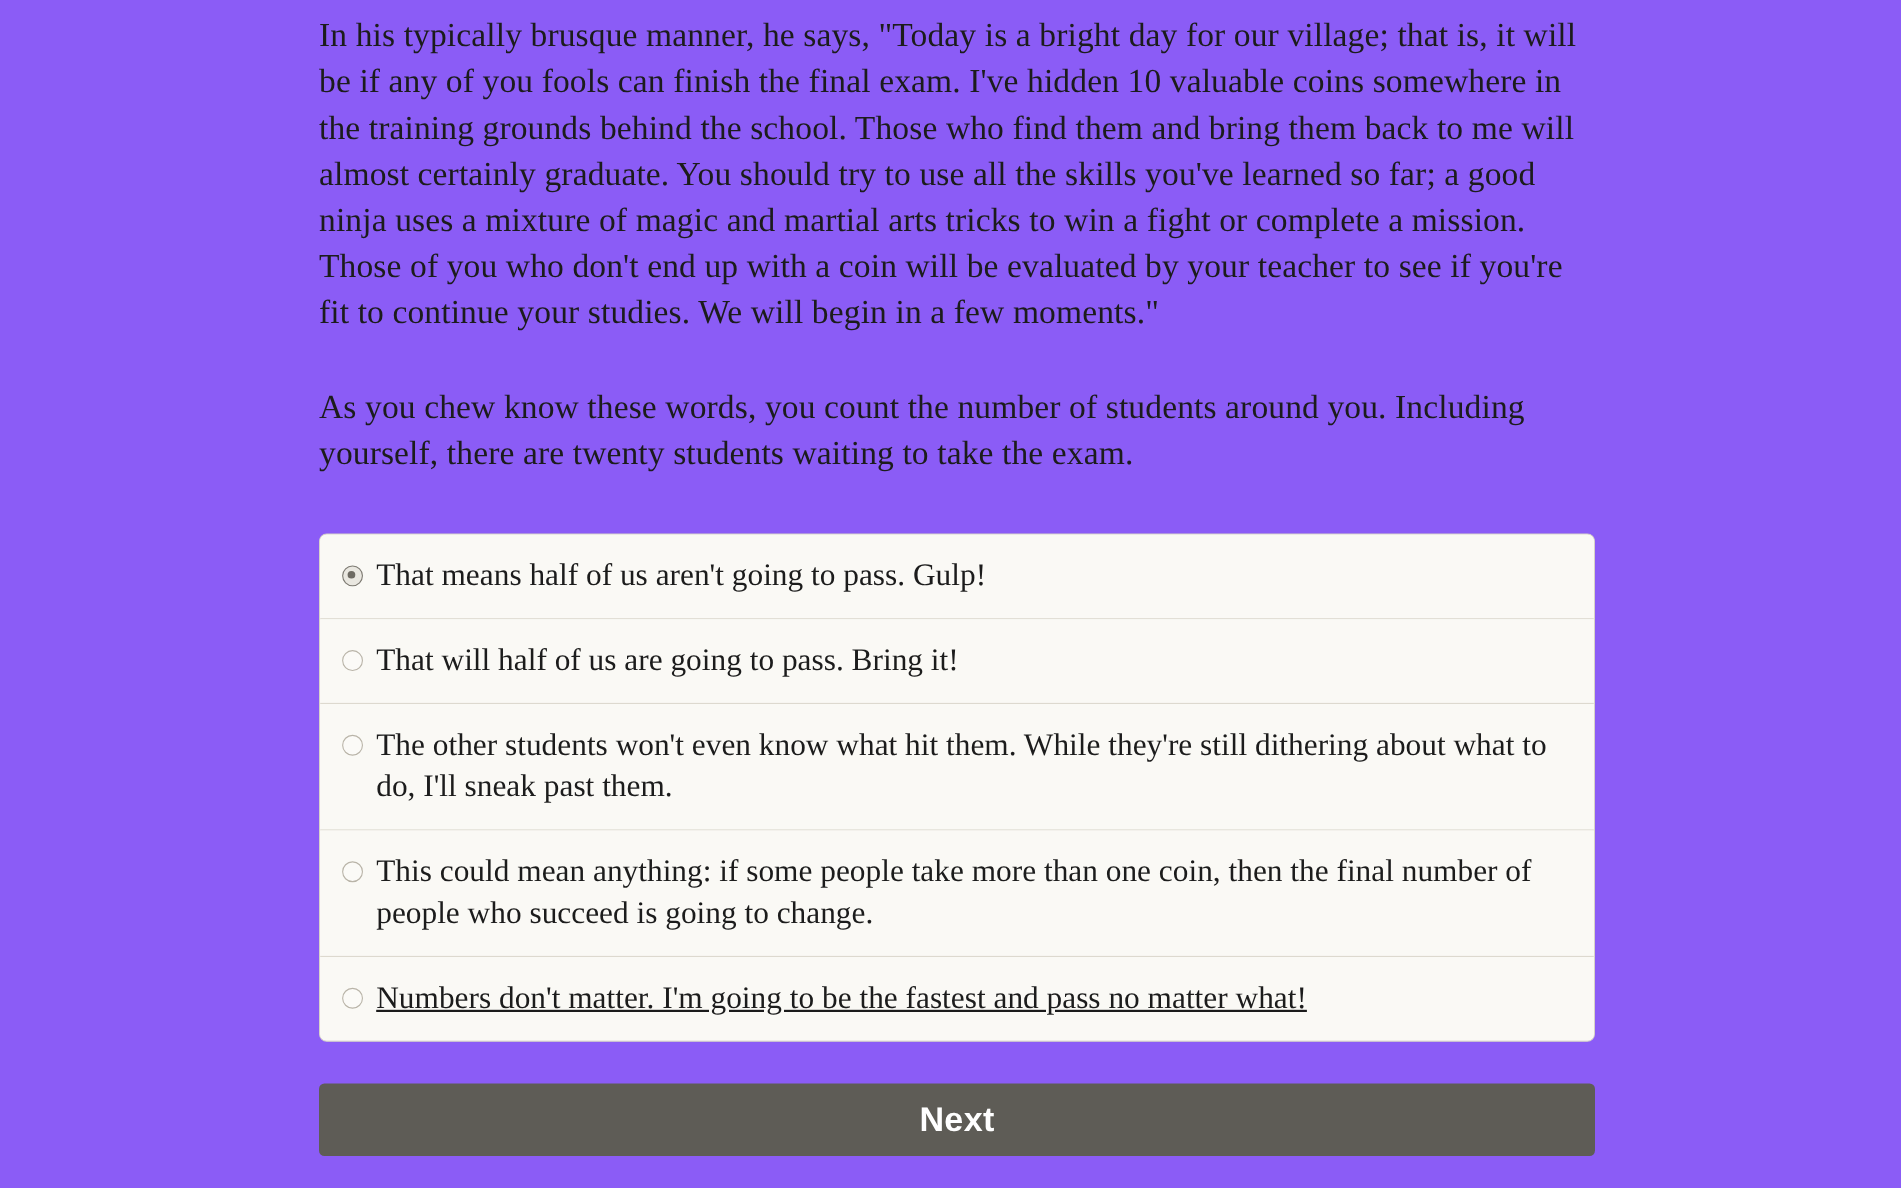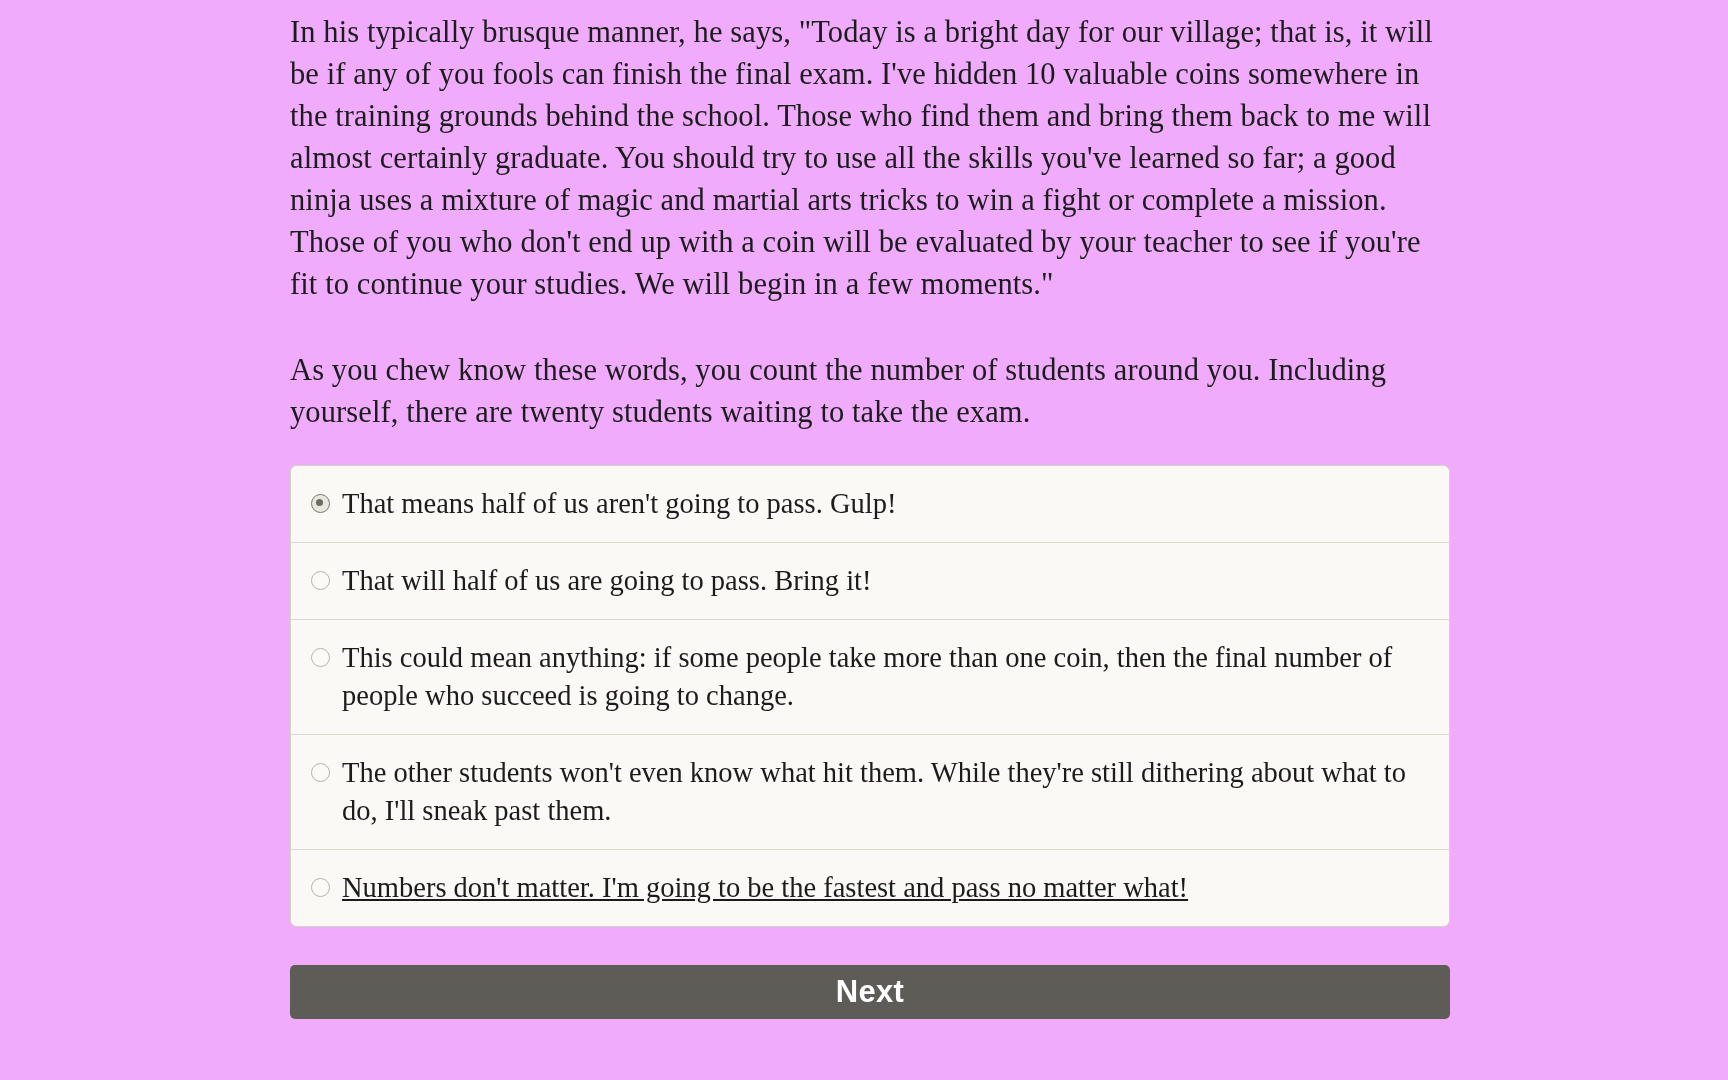--- a/index.html
+++ b/index.html
@@ -11,41 +11,41 @@
     overflow: hidden;
   }
   body {
     font-family: "Liberation Serif", "DejaVu Serif", serif;
     color: #1b1b1b;
   }
   .page {
     width: 1728px;
     height: 1080px;
     box-sizing: border-box;
-    background: #f0abfc;
+    background: #8b5cf6;
     position: relative;
   }
   .content {
     position: absolute;
     left: 290px;
     top: 0;
     width: 1160px;
   }
   .story-paragraph {
     font-size: 30.5px;
     line-height: 1.375;
     letter-spacing: 0.1px;
     margin: 0 0 0 0;
     color: #1c1c1c;
   }
   .p1 { padding-top: 12px; }
   .p2 { padding-top: 44px; }
 
   .choices {
-    margin-top: 32px;
+    margin-top: 52px;
     border: 1px solid #d6d2c8;
     border-radius: 7px;
     background: #faf9f5;
     overflow: hidden;
   }
   .choice {
     display: flex;
     align-items: flex-start;
     padding: 19px 22px 19px 20px;
     border-bottom: 1px solid #ddd9cf;
@@ -80,21 +80,21 @@
     background: #6e6b63;
   }
   .choice-label {
     font-size: 28.5px;
     line-height: 1.33;
     color: #1c1c1c;
   }
 
   .next-button {
     margin-top: 38px;
-    height: 54px;
+    height: 66px;
     background: #5e5c56;
     border: none;
     border-radius: 5px;
     width: 100%;
     color: #ffffff;
     font-family: "Liberation Sans", sans-serif;
     font-weight: bold;
     font-size: 31px;
     letter-spacing: 0.3px;
     cursor: pointer;
@@ -119,26 +119,26 @@
         <span class="choice-label">That means half of us aren't going to pass. Gulp!</span>
       </div>
 
       <div class="choice">
         <span class="radio"></span>
         <span class="choice-label">That will half of us are going to pass. Bring it!</span>
       </div>
 
       <div class="choice">
         <span class="radio"></span>
-        <span class="choice-label">This could mean anything: if some people take more than one coin, then the final number of people who succeed is going to change.</span>
+        <span class="choice-label">The other students won't even know what hit them. While they're still dithering about what to do, I'll sneak past them.</span>
       </div>
 
       <div class="choice">
         <span class="radio"></span>
-        <span class="choice-label">The other students won't even know what hit them. While they're still dithering about what to do, I'll sneak past them.</span>
+        <span class="choice-label">This could mean anything: if some people take more than one coin, then the final number of people who succeed is going to change.</span>
       </div>
 
       <div class="choice">
         <span class="radio"></span>
         <span class="choice-label">Numbers don't matter. I'm going to be the fastest and pass no matter what!</span>
       </div>
 
     </div>
 
     <button class="next-button">Next</button>

